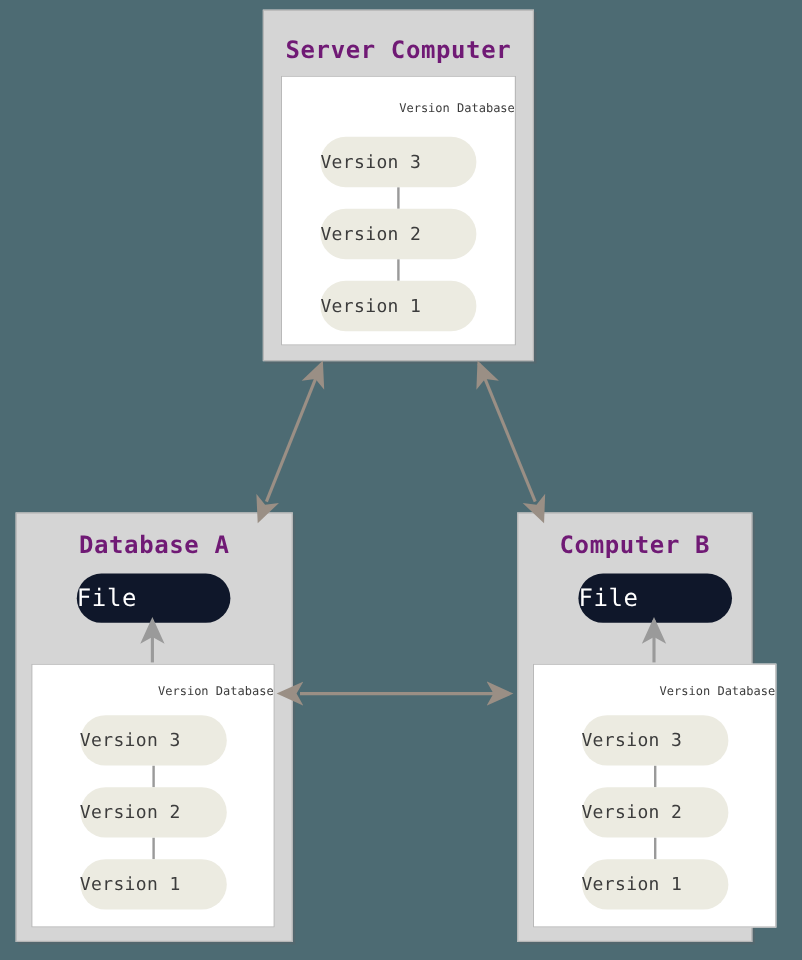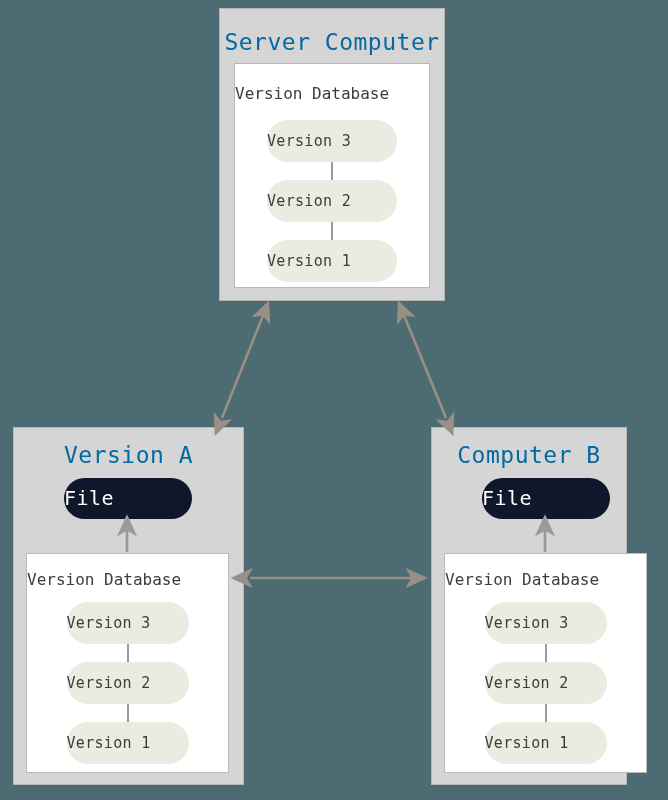--- a/index.html
+++ b/index.html
@@ -33,24 +33,25 @@
   .machine {
     position: absolute;
     background: #d5d5d5;
     border: 1px solid #b6b6b6;
     box-shadow: 2px 2px 0 0 rgba(90,100,105,0.55);
     box-sizing: border-box;
     z-index: 2;
   }
   .machine-title {
     text-align: center;
-    color: #0369a1;
-    font-size: 23px;
+    color: #701a75;
+    font-size: 20px;
     letter-spacing: 0.5px;
     line-height: 1;
+    font-weight: bold;
   }
 
   
   .file-pill {
     background: #0f172a;
     color: #ffffff;
     border-radius: 22px;
     text-align: left;
     font-size: 20px;
     line-height: 41px;
@@ -59,23 +60,23 @@
   }
 
   
   .vdb {
     position: absolute;
     background: #ffffff;
     border: 1px solid #b9b9b9;
     box-sizing: border-box;
   }
   .vdb-title {
-    text-align: left;
+    text-align: right;
     color: #3c3c3c;
-    font-size: 16px;
+    font-size: 10px;
     line-height: 1;
   }
   .version-stack {
     position: relative;
     display: flex;
     flex-direction: column;
     align-items: center;
   }
   .version-pill {
     background: #ecebe1;
@@ -149,21 +150,21 @@
         <div class="version-pill">Version 3</div>
         <div class="version-link"></div>
         <div class="version-pill">Version 2</div>
         <div class="version-link"></div>
         <div class="version-pill">Version 1</div>
       </div>
     </div>
   </div>
 
   <div class="machine computer" id="computer-a">
-    <div class="machine-title">Version A</div>
+    <div class="machine-title">Database A</div>
 
     <div class="file-pill">File</div>
 
     <div class="vdb">
       <div class="vdb-title">Version Database</div>
       <div class="version-stack">
         <div class="version-pill">Version 3</div>
         <div class="version-link"></div>
         <div class="version-pill">Version 2</div>
         <div class="version-link"></div>

